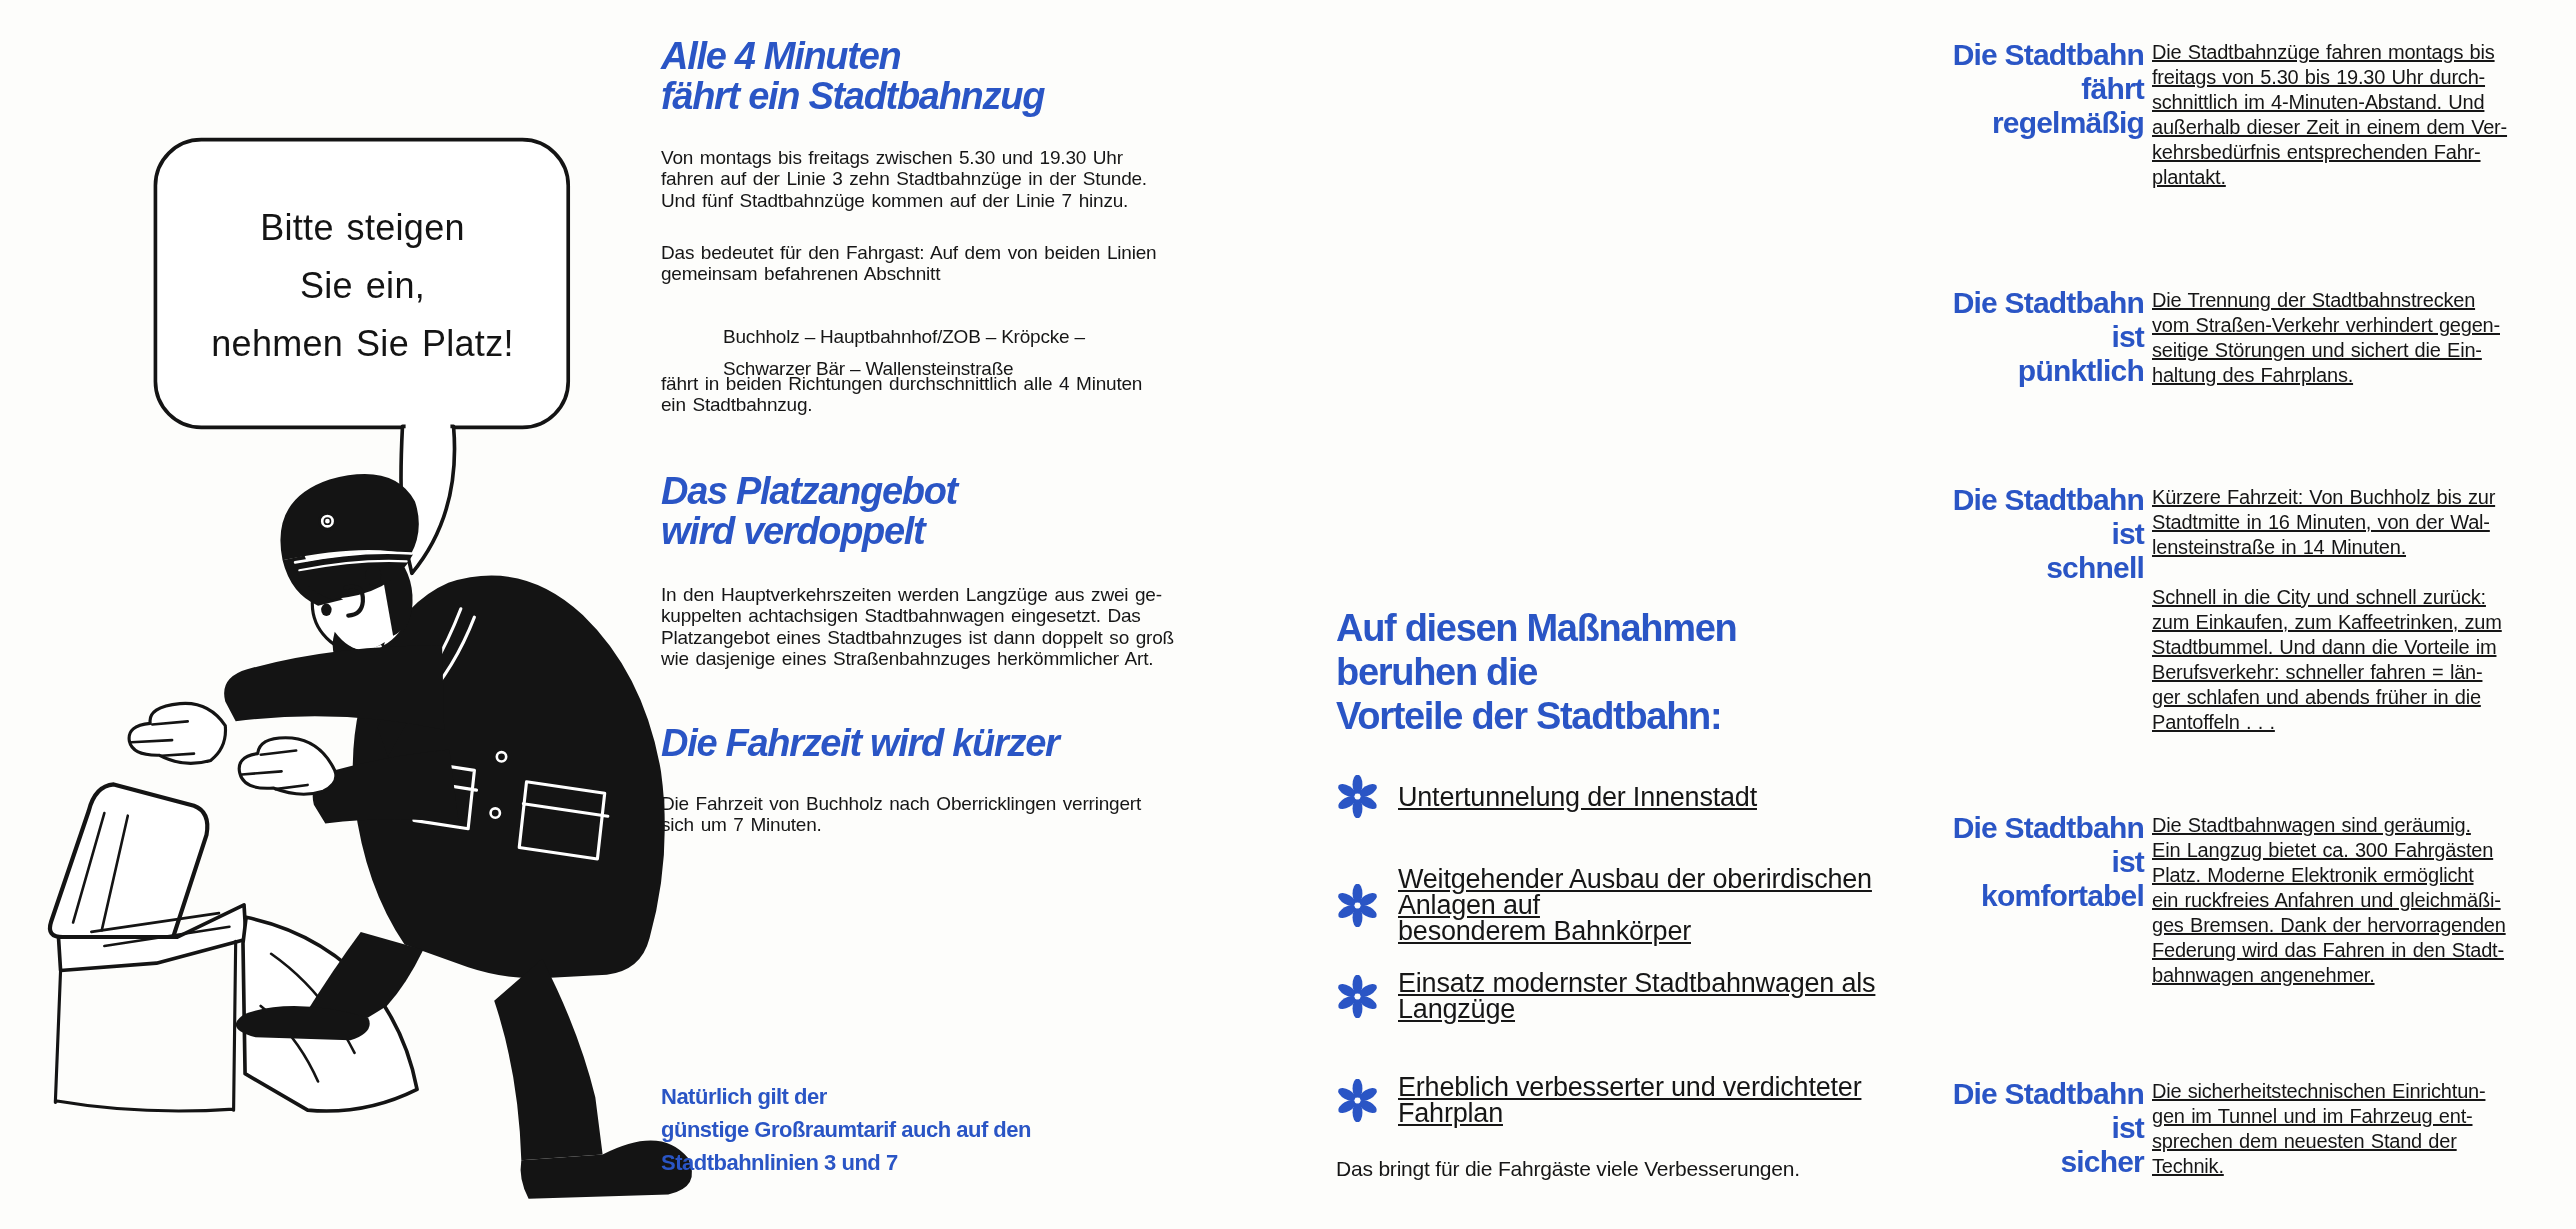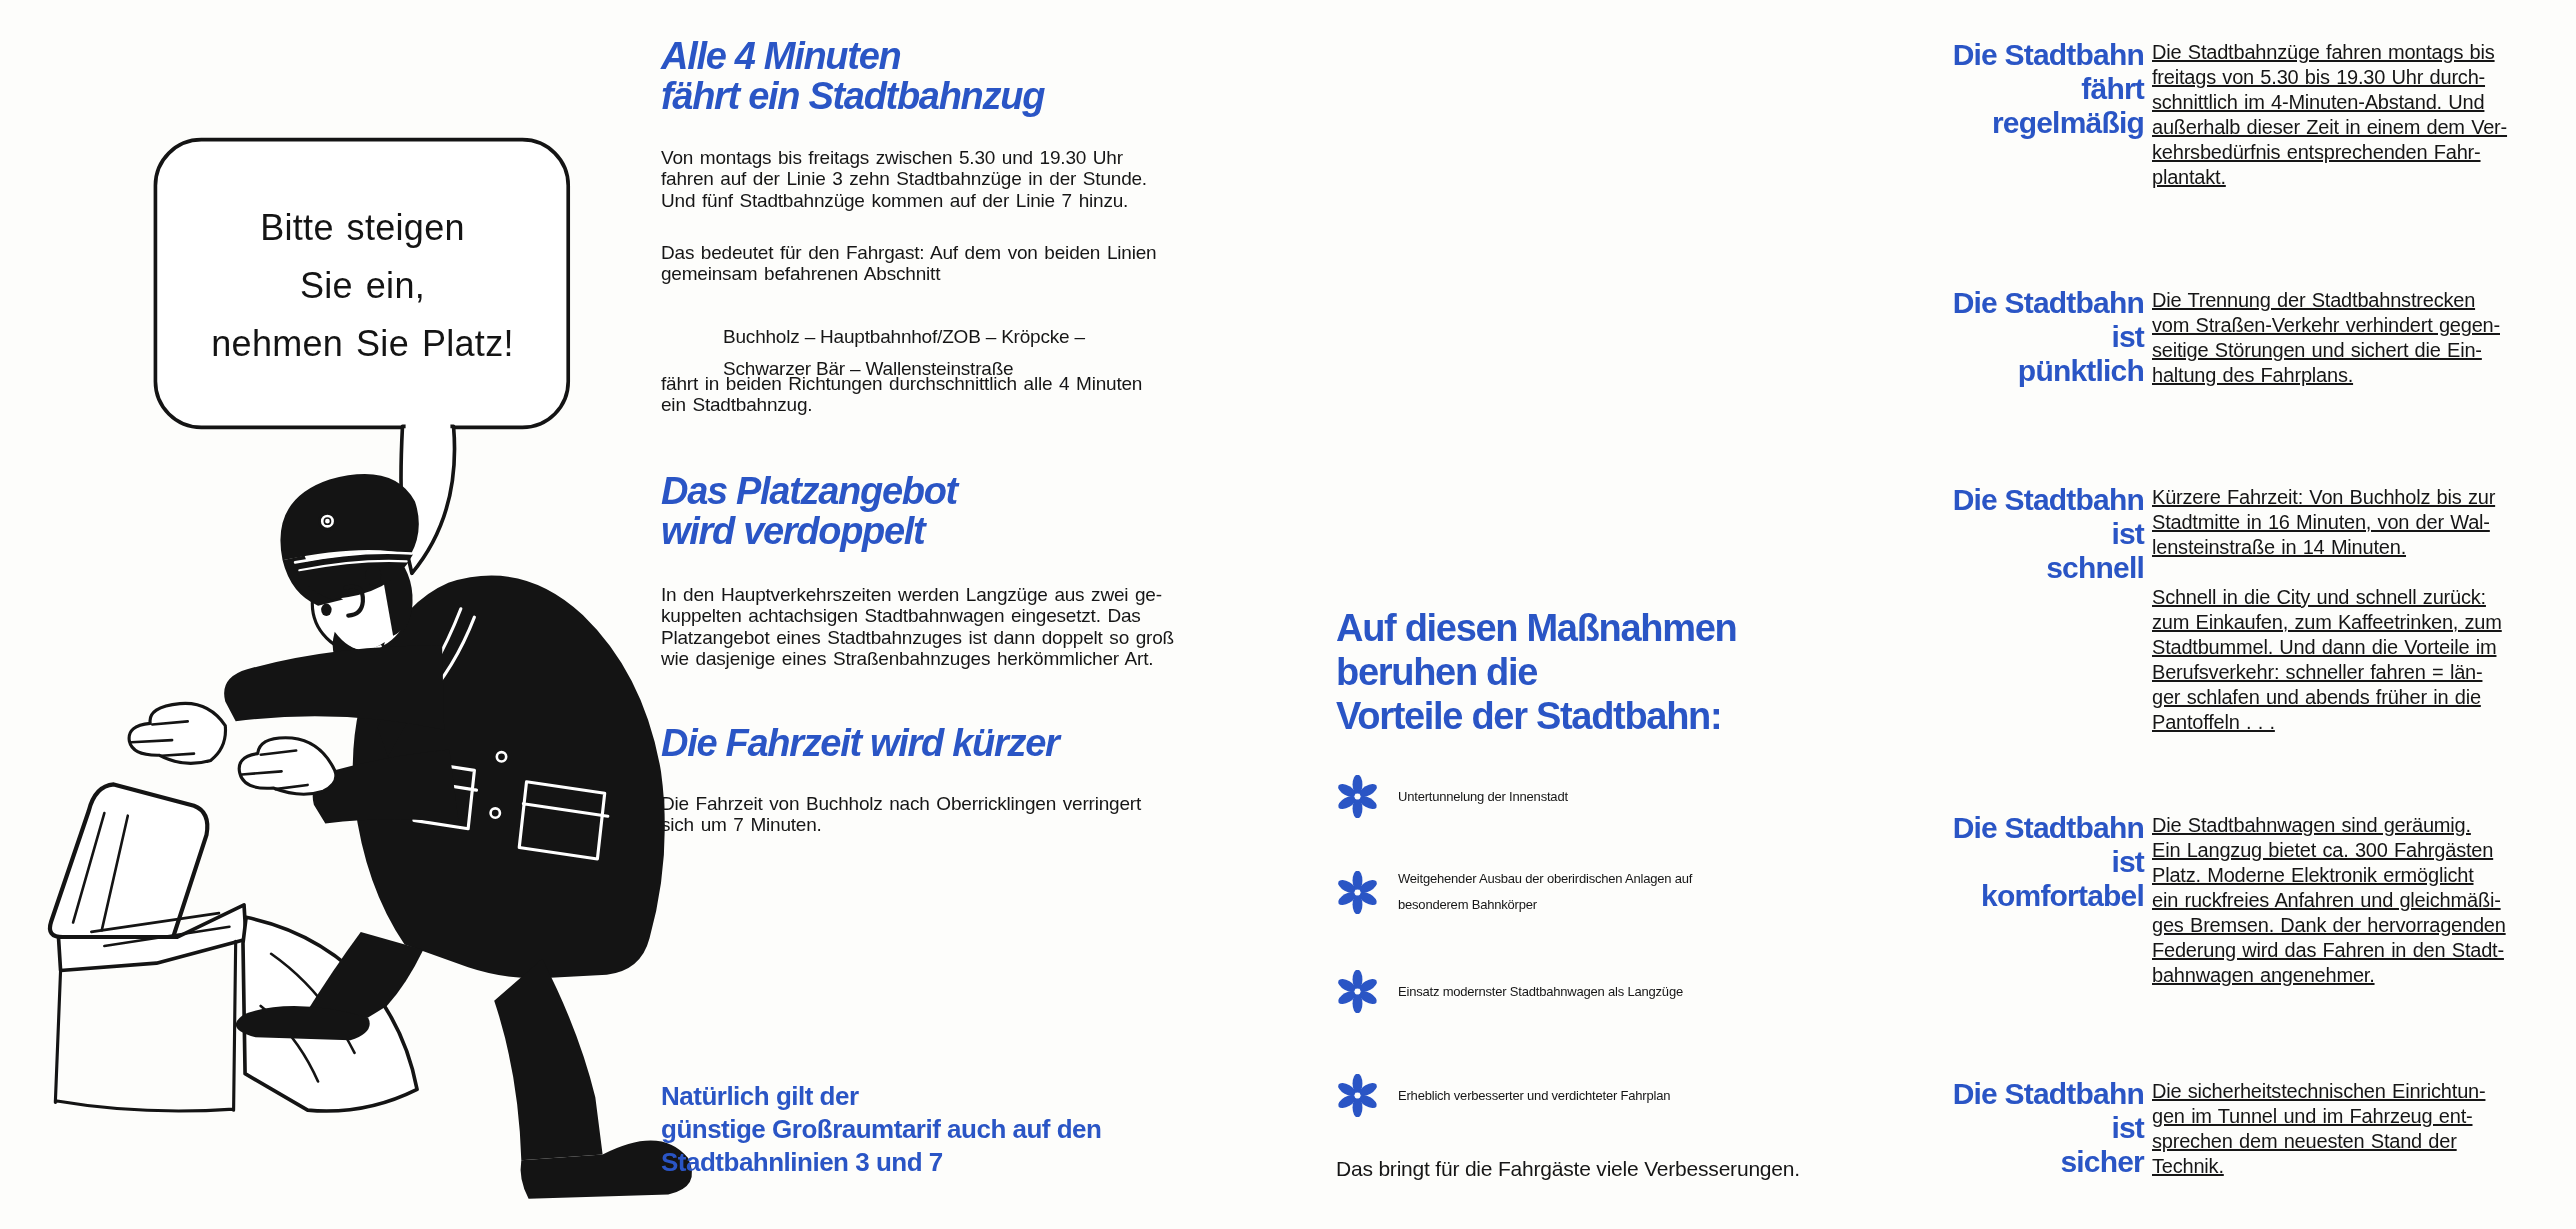--- a/index.html
+++ b/index.html
@@ -21,24 +21,24 @@
   }
   .head-right {
     font-weight:700; font-size:30px; line-height:34px;
     letter-spacing:-0.8px; color: var(--accent-blue,#2a55c5);
     text-align:right; width:334px;
   }
   .body-s { font-size:19px; line-height:21.4px; letter-spacing:-0.2px; word-spacing:1.6px; width:584px; }
   .stations { font-size:19px; line-height:32px; letter-spacing:-0.2px; }
   .body-r { font-size:20px; line-height:25px; letter-spacing:-0.2px; word-spacing:1px; width:397px;text-decoration:underline; }
   .benefit-row { position:absolute; display:flex; align-items:center; gap:19px; }
-  .benefit-text { font-size:13px; line-height:26px; letter-spacing:-0.2px; white-space:pre-line; width:542px; }
+  .benefit-text { font-size:27px; line-height:26px; letter-spacing:-0.2px; white-space:pre-line; width:542px;text-decoration:underline; }
   .closing { font-size:21px; line-height:26px; letter-spacing:-0.2px; }
   .note {
-    font-weight:700; font-size:26px; line-height:33px; letter-spacing:-0.5px;
+    font-weight:700; font-size:22px; line-height:33px; letter-spacing:-0.5px;
     color: var(--accent-blue,#2a55c5);
   }
   .bubble-text {
     font-size:36px; line-height:58px; letter-spacing:0.3px; word-spacing:2.6px;
     text-align:center; width:381px; color:#141414;
   }
   .asterisk { width:43px; height:43px; flex:0 0 43px; }
   .asterisk .petal { fill: var(--accent-blue,#2a55c5); }
   svg.cartoon { position:absolute; left:0; top:0; }
   .ink-line { stroke:#141414; fill:none; }

